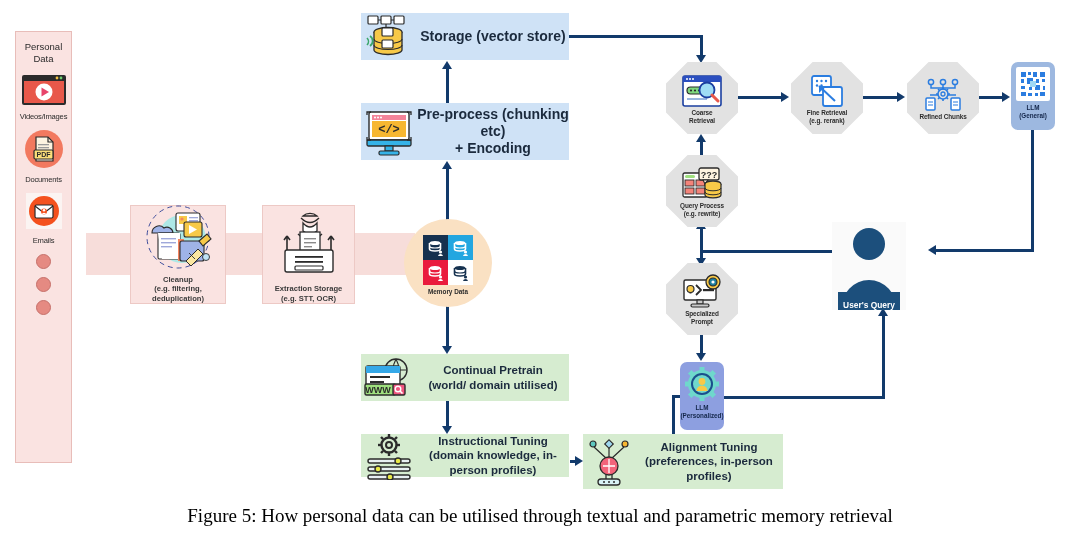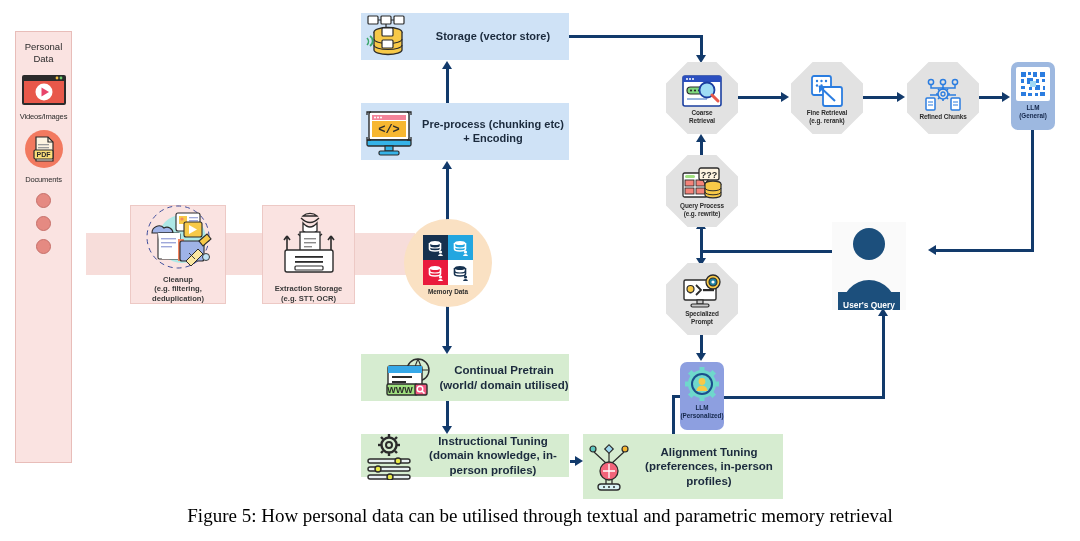--- a/index.html
+++ b/index.html
@@ -103,21 +103,21 @@
     flex: 1;
     width: 100%;
   }
 
   
   .blue-box {
     background: #cfe2f6;
     border: none;
   }
   .blue-box .label {
-    font-size: 11px;
+    font-size: 14px;
     color: #1b2a3d;
     font-weight: 600;
   }
   
   .green-box {
     background: #d6ecd0;
   }
   .green-box .label {
     font-size: 11.5px;
     color: #1b2a3d;
@@ -306,20 +306,32 @@
         <path d="M12 8 h12 l5 5 v19 h-17 z" fill="#fdf3e0" stroke="#2b2b2b" stroke-width="1.2"></path>
         <path d="M24 8 v5 h5" fill="none" stroke="#2b2b2b" stroke-width="1.2"></path>
         <rect x="14" y="15" width="11" height="1.3" fill="#9b9b9b"></rect>
         <rect x="14" y="18" width="11" height="1.3" fill="#9b9b9b"></rect>
         <rect x="10" y="21" width="19" height="9" rx="1.2" fill="#fbdf7a" stroke="#2b2b2b" stroke-width="1.2"></rect>
         <text x="19.5" y="28" font-size="7" font-family="Liberation Sans, sans-serif" font-weight="bold" fill="#2b2b2b" text-anchor="middle">PDF</text>
       </svg>
       <div class="pd-caption">Documents</div>
     </div>
 
+    <div class="pd-item">
+      <svg width="38" height="38" viewBox="0 0 38 38">
+        <rect x="1" y="1" width="36" height="36" fill="#fbf4f2"></rect>
+        <circle cx="19" cy="19" r="15" fill="#f4511e"></circle>
+        <rect x="10" y="13" width="18" height="13" rx="1.5" fill="#ffffff" stroke="#2b2b2b" stroke-width="1.2"></rect>
+        <path d="M10 14 L19 21 L28 14" fill="none" stroke="#2b2b2b" stroke-width="1.2"></path>
+        <circle cx="19" cy="19.5" r="3" fill="#f4511e"></circle>
+        <circle cx="19" cy="18.3" r="1.2" fill="#ffffff"></circle>
+        <path d="M16.6 22.3 a2.6 2.6 0 0 1 4.8 0 z" fill="#ffffff"></path>
+      </svg>
+      <div class="pd-caption">Emails</div>
+    </div>
 
 
     <div class="pd-dots">
       <div class="pd-dot"></div>
       <div class="pd-dot"></div>
       <div class="pd-dot"></div>
     </div>
   </div>
 
   <div class="node pink-box" style="left:130px; top:205px; width:96px; height:99px;">
@@ -457,21 +469,21 @@
         <path d="M4 8 v-3 h4 M48 8 v-3 h-4 M4 30 v3 h4 M48 30 v3 h-4" fill="none" stroke="#2b2b2b" stroke-width="1.3"></path>
       </svg>
     </div>
     <div class="label">
       <div>Pre-process (chunking etc)</div>
       <div>+ Encoding</div>
     </div>
   </div>
 
   <div class="node green-box" style="left:361px; top:354px; width:208px; height:47px;">
-    <div class="icon-box" style="width:56px;height:39px;padding-left:22px;">
+    <div class="icon-box" style="width:56px;height:39px;">
       <svg width="52" height="44" viewBox="0 0 52 44">
         <circle cx="33" cy="14" r="11" fill="none" stroke="#2b2b2b" stroke-width="1.4"></circle>
         <path d="M22 14 h22 M33 3 q6 11 0 22 M33 3 q-6 11 0 22" fill="none" stroke="#2b2b2b" stroke-width="1.2"></path>
         <rect x="3" y="10" width="34" height="26" rx="2" fill="#fff" stroke="#2b2b2b" stroke-width="1.4"></rect>
         <rect x="3" y="10" width="34" height="7" fill="#35a8e8"></rect>
         <rect x="7" y="20" width="20" height="2" fill="#2b2b2b"></rect>
         <rect x="7" y="25" width="14" height="2" fill="#2b2b2b"></rect>
         <rect x="2" y="28" width="30" height="11" rx="1.5" fill="#9fe07f" stroke="#2b2b2b" stroke-width="1.4"></rect>
         <text x="15" y="37" font-size="9" font-weight="bold" font-family="Liberation Sans, sans-serif" fill="#2b2b2b" text-anchor="middle">WWW</text>
         <rect x="30" y="28" width="12" height="11" rx="1.5" fill="#f0567f" stroke="#2b2b2b" stroke-width="1.4"></rect>
@@ -510,21 +522,21 @@
         <circle cx="26" cy="45" r="3" fill="#e8e847" stroke="#2b2b2b" stroke-width="1.4"></circle>
       </svg>
     </div>
     <div class="label">
       <div>Instructional Tuning</div>
       <div>(domain knowledge, in-</div>
       <div>person profiles)</div>
     </div>
   </div>
 
-  <div class="node green-box" style="left:583px; top:434px; width:200px; height:65px;">
+  <div class="node green-box" style="left:583px; top:434px; width:200px; height:55px;">
     <div class="icon-box" style="width:52px;height:55px;">
       <svg width="48" height="50" viewBox="0 0 48 50">
         <circle cx="8" cy="7" r="3" fill="#5ec8c0" stroke="#2b2b2b" stroke-width="1.2"></circle>
         <rect x="21" y="4" width="6" height="6" transform="rotate(45 24 7)" fill="#9fd8f0" stroke="#2b2b2b" stroke-width="1.2"></rect>
         <circle cx="40" cy="7" r="3" fill="#f7b731" stroke="#2b2b2b" stroke-width="1.2"></circle>
         <path d="M9 10 L22 22 M24 11 V20 M39 10 L26 22" fill="none" stroke="#2b2b2b" stroke-width="1.2"></path>
         <path d="M24 20 a9 9 0 0 1 0 18 a9 9 0 0 1 0 -18 z" fill="#f2647a" stroke="#2b2b2b" stroke-width="1.3"></path>
         <path d="M24 22 v14 M18 29 h12" stroke="#fff" stroke-width="1.3"></path>
         <path d="M21 38 v4 M27 38 v4" stroke="#2b2b2b" stroke-width="1.3"></path>
         <rect x="13" y="42" width="22" height="6" rx="3" fill="#d8f2f5" stroke="#2b2b2b" stroke-width="1.3"></rect>

